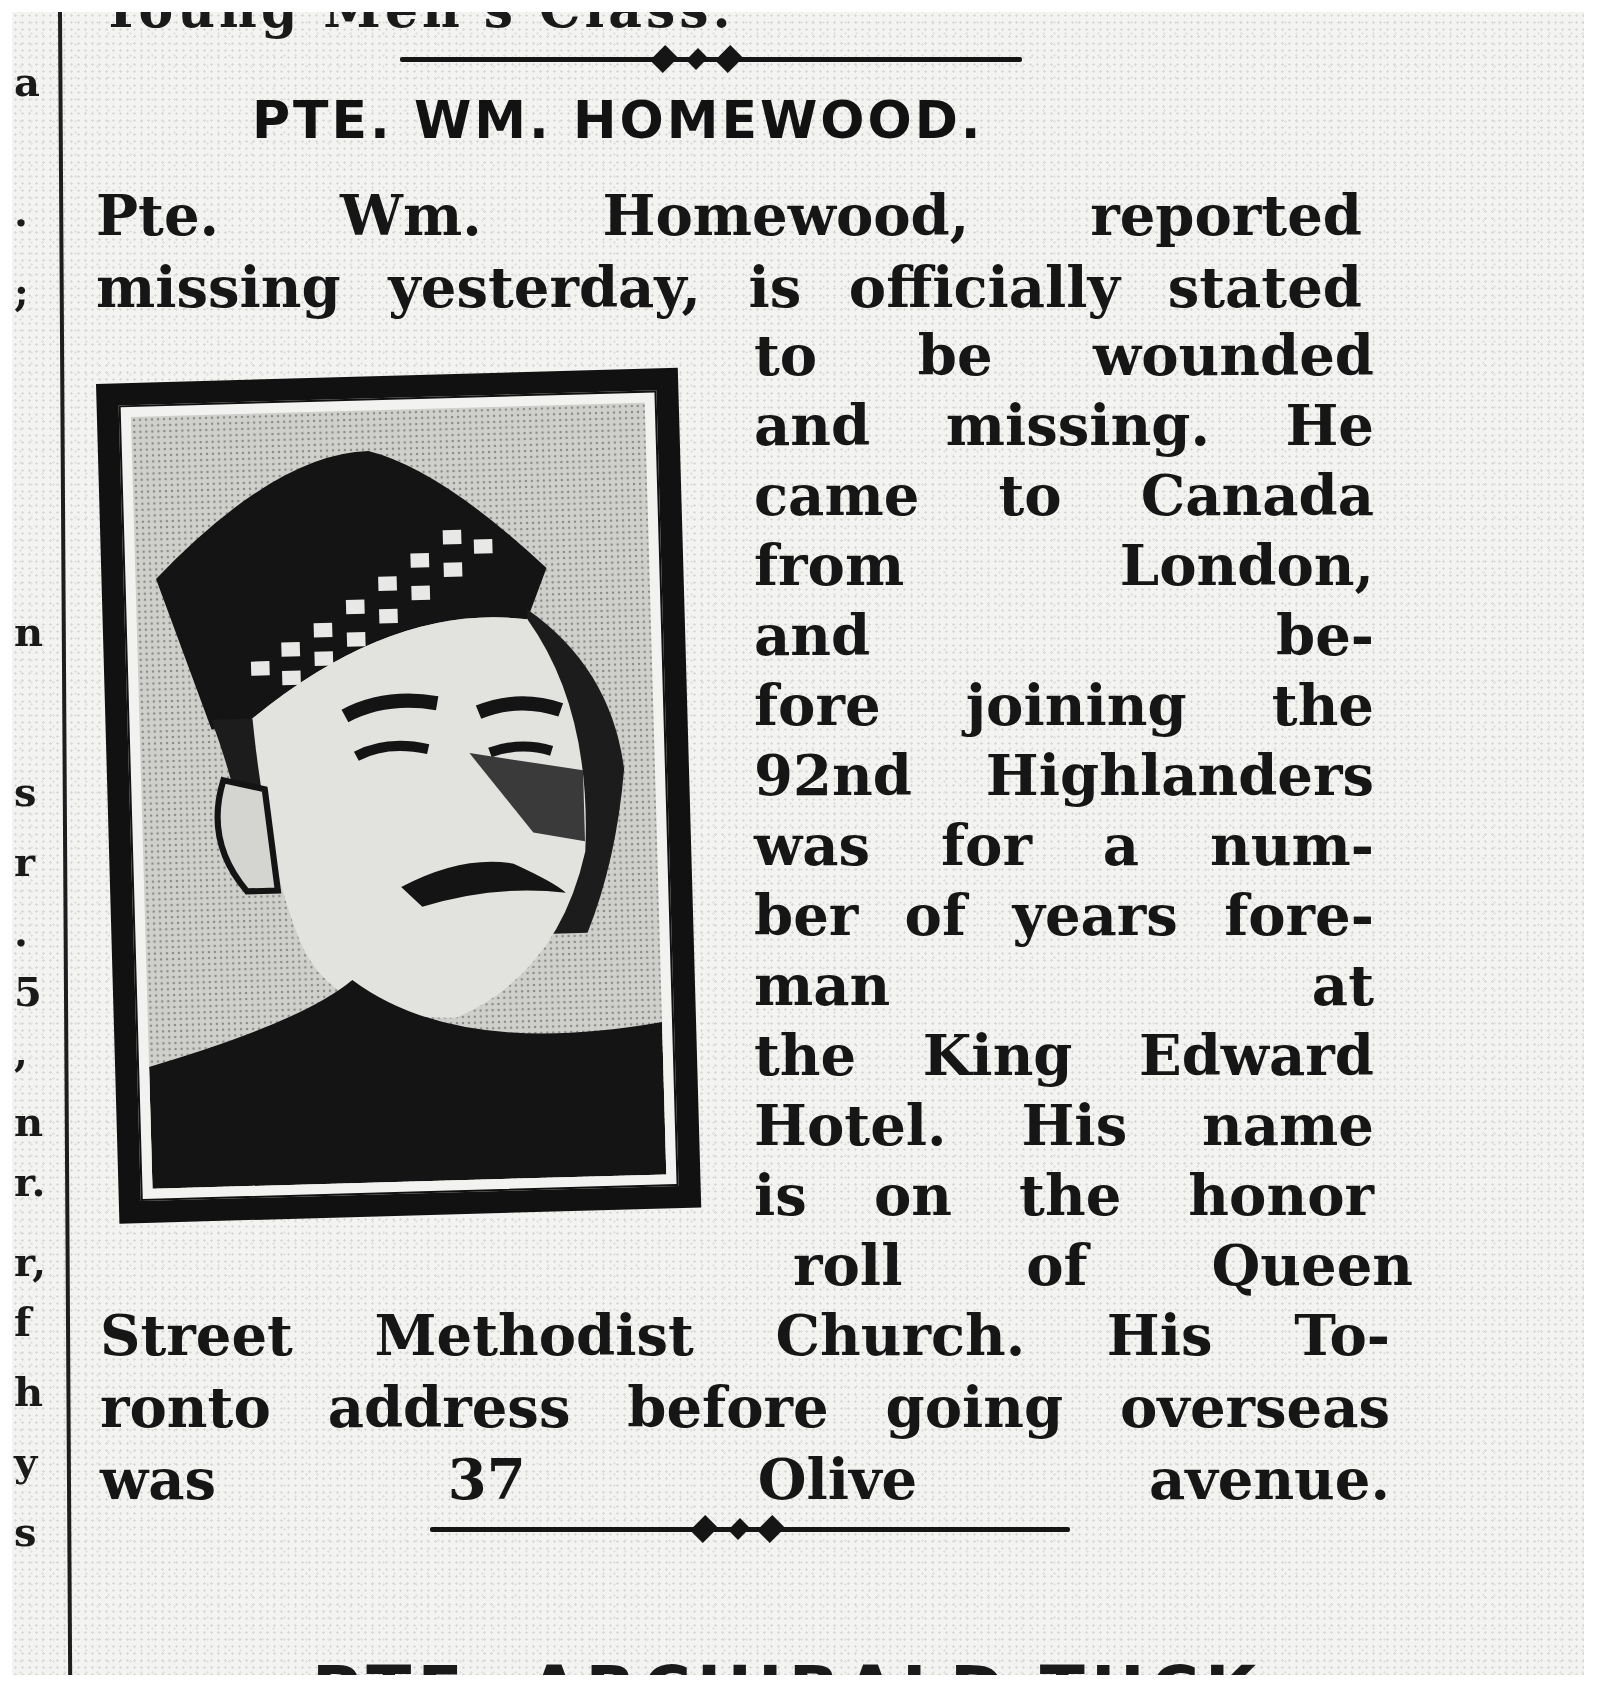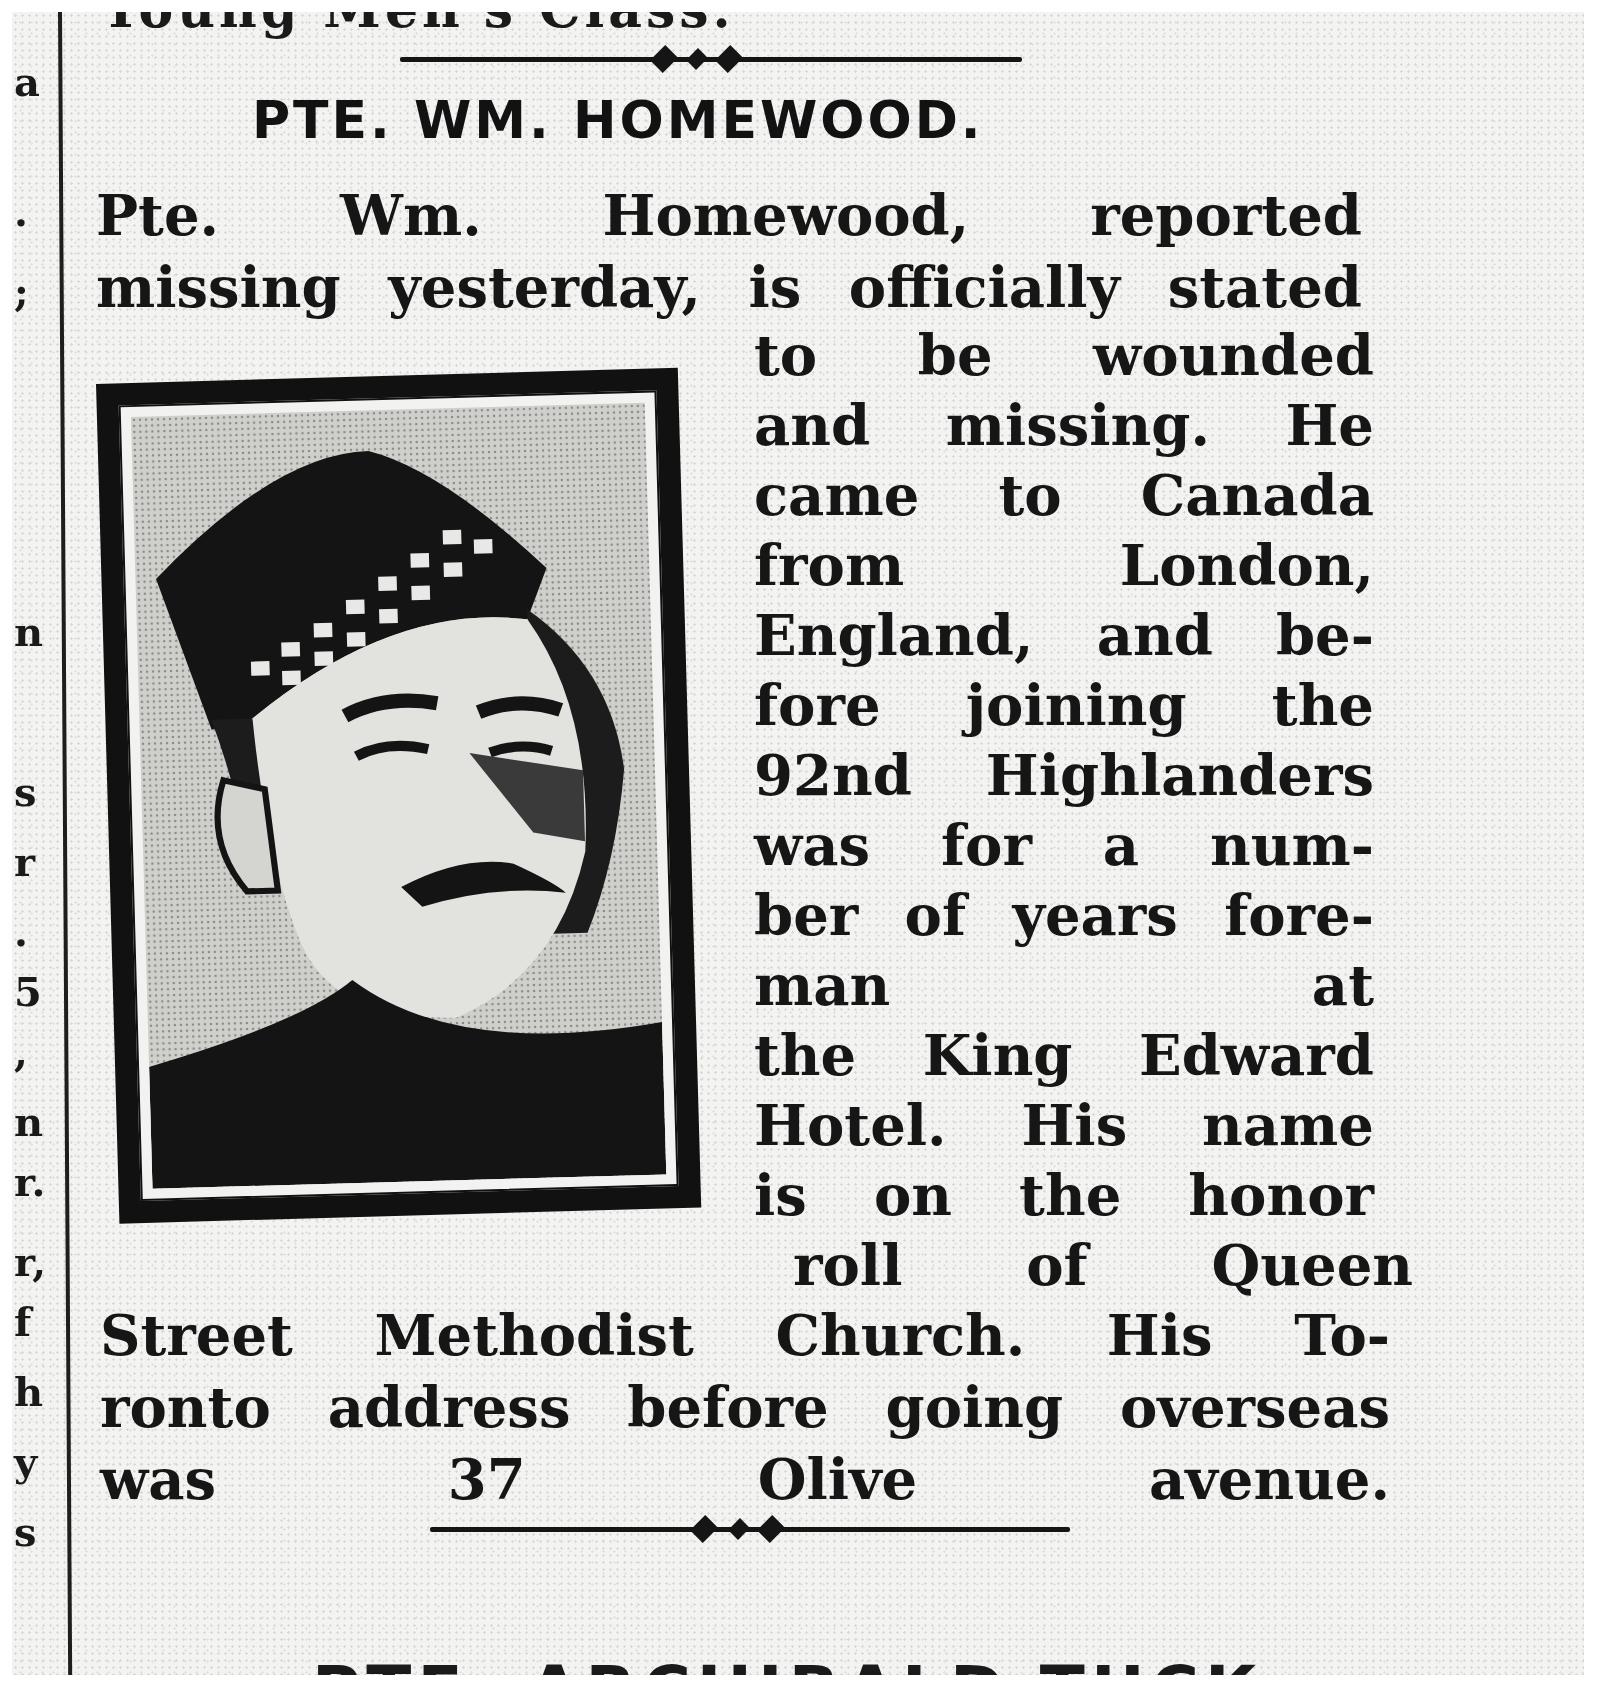--- a/index.html
+++ b/index.html
@@ -184,21 +184,20 @@
     <div class="body-line" style="left: 742px; width: 620px; top: 452px; align-items: flex-end;">
       <span class="w">came</span>
       <span class="w">to</span>
       <span class="w">Canada</span>
     </div>
     <div class="body-line" style="left: 742px; width: 620px; top: 522px;">
       <span class="w">from</span>
       <span class="w">London,</span>
     </div>
     <div class="body-line" style="left: 742px; width: 620px; top: 592px;">
-      <span class="w">England,</span>
       <span class="w">and</span>
       <span class="w">be-</span>
     </div>
     <div class="body-line" style="left: 742px; width: 620px; top: 662px;">
       <span class="w">fore</span>
       <span class="w">joining</span>
       <span class="w">the</span>
     </div>
     <div class="body-line" style="left: 742px; width: 620px; top: 732px;">
       <span class="w">92nd</span>

